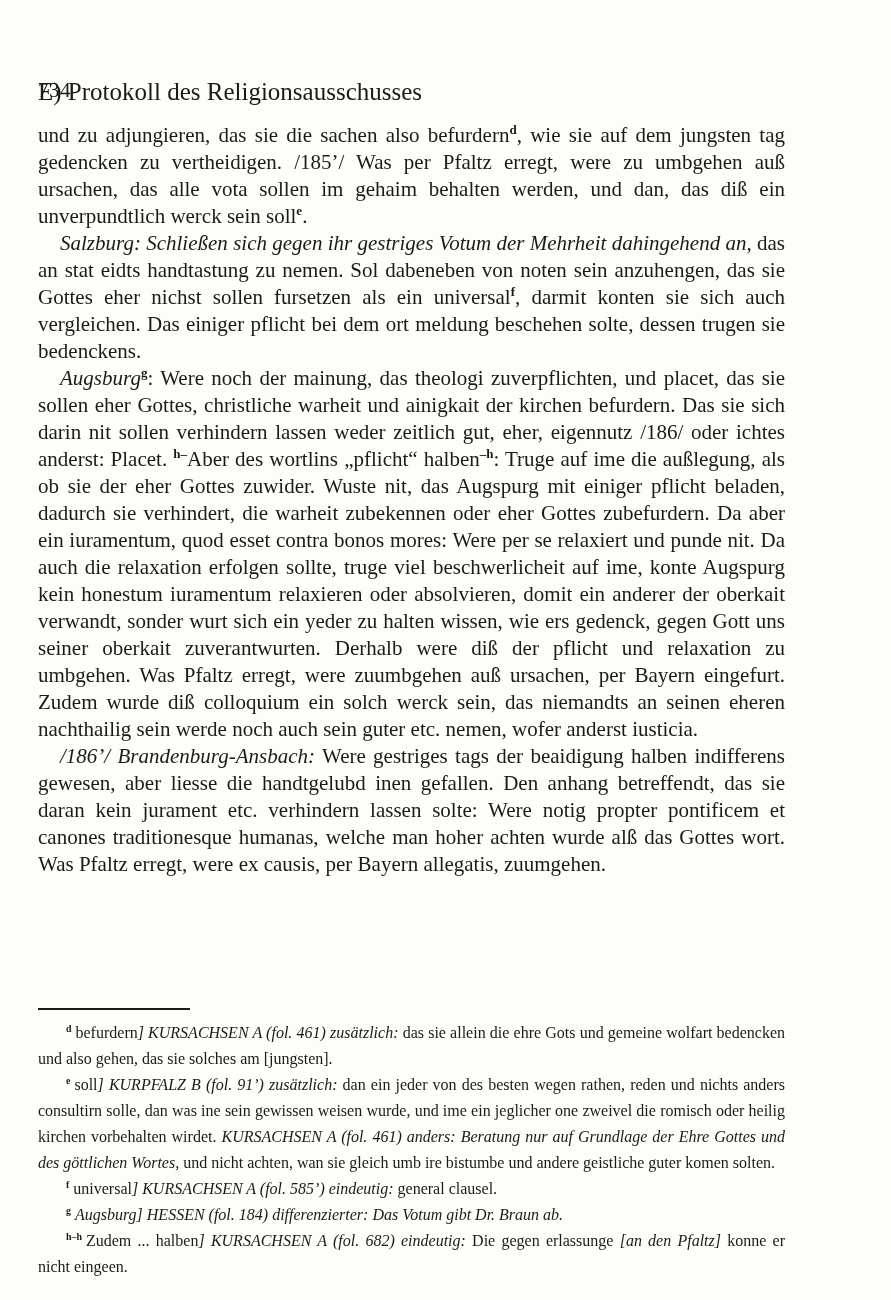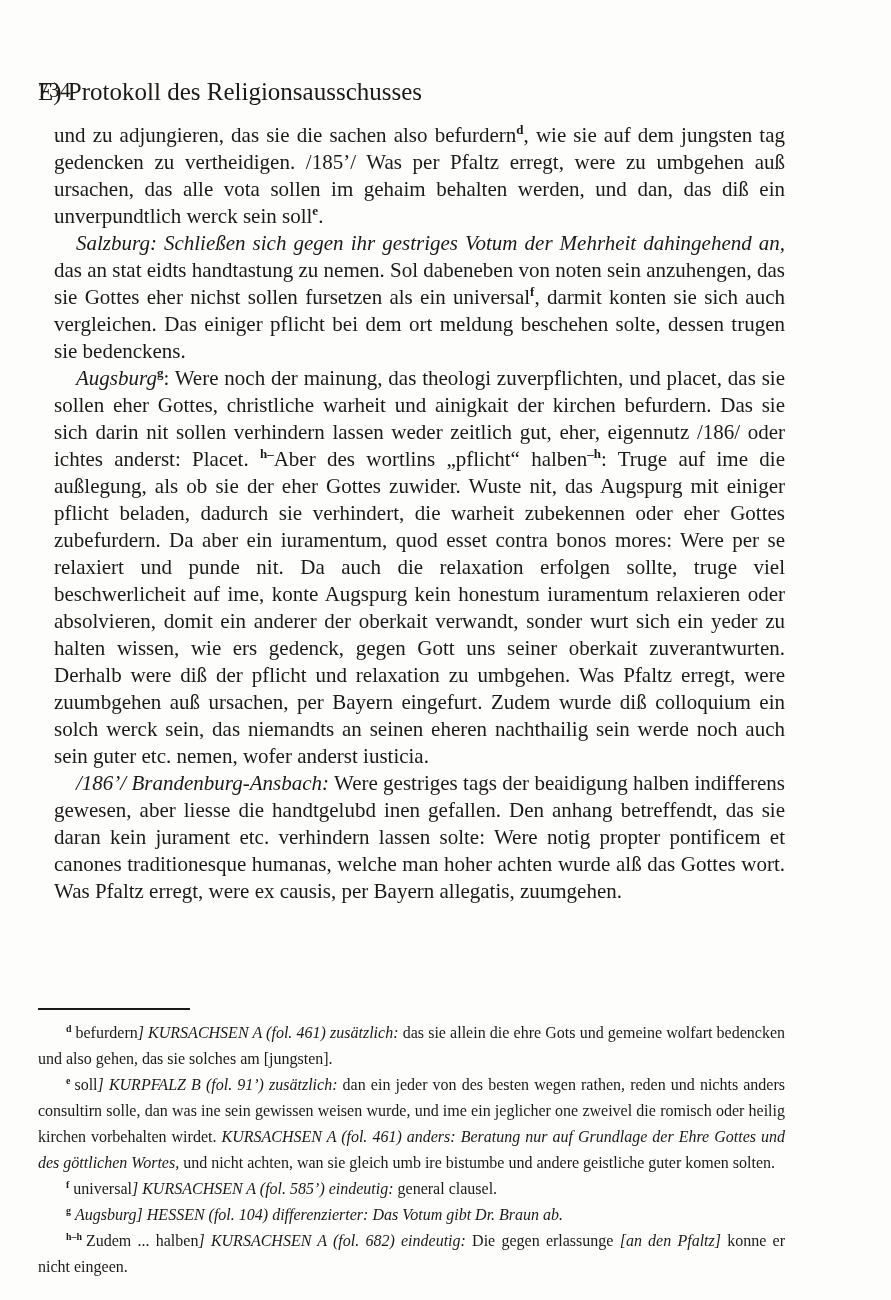--- a/index.html
+++ b/index.html
@@ -34,21 +34,21 @@
     font-size: 21px;
     letter-spacing: 0.5px;
   }
   .running-head {
     display: block;
     font-size: 25px;
   }
   .body-text {
     position: absolute;
     top: 122px;
-    left: 54px;
+    left: 38px;
     right: 106px;
   }
   p.para {
     margin: 0;
     font-size: 21px;
     line-height: 27px;
     text-align: justify;
     hyphens: auto;
   }
   p.para.indent {
@@ -104,18 +104,18 @@
       <p class="para indent"><em>Augsburg</em><sup class="fnmark">g</sup><span>: Were noch der mainung, das theologi zuverpflichten, und placet, das sie sollen eher Gottes, christliche warheit und ainigkait der kirchen befurdern. Das sie sich darin nit sollen verhindern lassen weder zeitlich gut, eher, eigennutz /186/ oder ichtes anderst: Placet. </span><sup class="fnmark">h–</sup><span>Aber des wortlins „pflicht“ halben</span><sup class="fnmark">–h</sup><span>: Truge auf ime die außlegung, als ob sie der eher Gottes zuwider. Wuste nit, das Augspurg mit einiger pflicht beladen, dadurch sie verhindert, die warheit zubekennen oder eher Gottes zubefurdern. Da aber ein iuramentum, quod esset contra bonos mores: Were per se relaxiert und punde nit. Da auch die relaxation erfolgen sollte, truge viel beschwerlicheit auf ime, konte Augspurg kein honestum iuramentum relaxieren oder absolvieren, domit ein anderer der oberkait verwandt, sonder wurt sich ein yeder zu halten wissen, wie ers gedenck, gegen Gott uns seiner oberkait zuverantwurten. Derhalb were diß der pflicht und relaxation zu umbgehen. Was Pfaltz erregt, were zuumbgehen auß ursachen, per Bayern eingefurt. Zudem wurde diß colloquium ein solch werck sein, das niemandts an seinen eheren nachthailig sein werde noch auch sein guter etc. nemen, wofer anderst iusticia.</span></p>
       <p class="para indent"><em>/186’/ Brandenburg-Ansbach:</em><span> Were gestriges tags der beaidigung halben indifferens gewesen, aber liesse die handtgelubd inen gefallen. Den anhang betreffendt, das sie daran kein jurament etc. verhindern lassen solte: Were notig propter pontificem et canones traditionesque humanas, welche man hoher achten wurde alß das Gottes wort. Was Pfaltz erregt, were ex causis, per Bayern allegatis, zuumgehen.</span></p>
     </main>
 
   <div class="footnote-area">
     <div class="footnote-rule"></div>
     <section id="footnotes">
         <p class="footnote"><sup class="fnmark">d</sup><span>befurdern</span><em>] KURSACHSEN A (fol. 461) zusätzlich:</em><span> das sie allein die ehre Gots und gemeine wolfart bedencken und also gehen, das sie solches am [jungsten].</span></p>
         <p class="footnote"><sup class="fnmark">e</sup><span>soll</span><em>] KURPFALZ B (fol. 91’) zusätzlich:</em><span> dan ein jeder von des besten wegen rathen, reden und nichts anders consultirn solle, dan was ine sein gewissen weisen wurde, und ime ein jeglicher one zweivel die romisch oder heilig kirchen vorbehalten wirdet. </span><em>KURSACHSEN A (fol. 461) anders: Beratung nur auf Grundlage der Ehre Gottes und des göttlichen Wortes,</em><span> und nicht achten, wan sie gleich umb ire bistumbe und andere geistliche guter komen solten.</span></p>
         <p class="footnote"><sup class="fnmark">f</sup><span>universal</span><em>] KURSACHSEN A (fol. 585’) eindeutig:</em><span> general clausel.</span></p>
-        <p class="footnote"><sup class="fnmark">g</sup><em>Augsburg] HESSEN (fol. 104) differenzierter: Das Votum gibt Dr. Braun ab.</em></p>
+        <p class="footnote"><sup class="fnmark">g</sup><em>Augsburg] HESSEN (fol. 184) differenzierter: Das Votum gibt Dr. Braun ab.</em></p>
         <p class="footnote"><sup class="fnmark">h–h</sup><span>Zudem ... halben</span><em>] KURSACHSEN A (fol. 682) eindeutig:</em><span> Die gegen erlassunge </span><em>[an den Pfaltz]</em><span> konne er nicht eingeen.</span></p>
       </section>
   </div>
 
 </div>
 
 </body></html>

